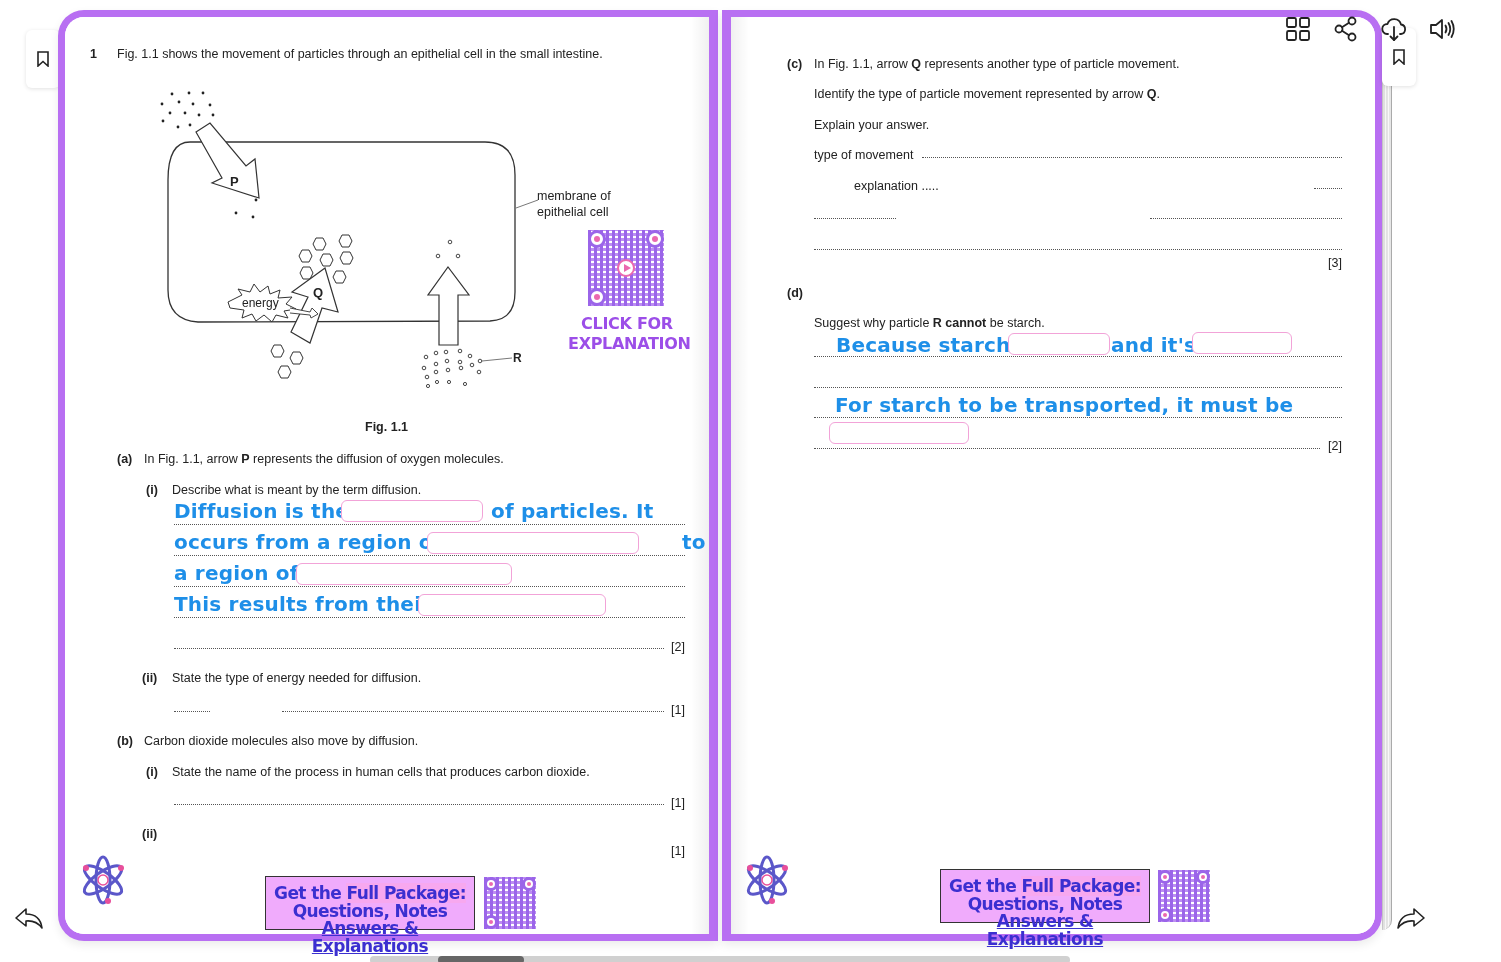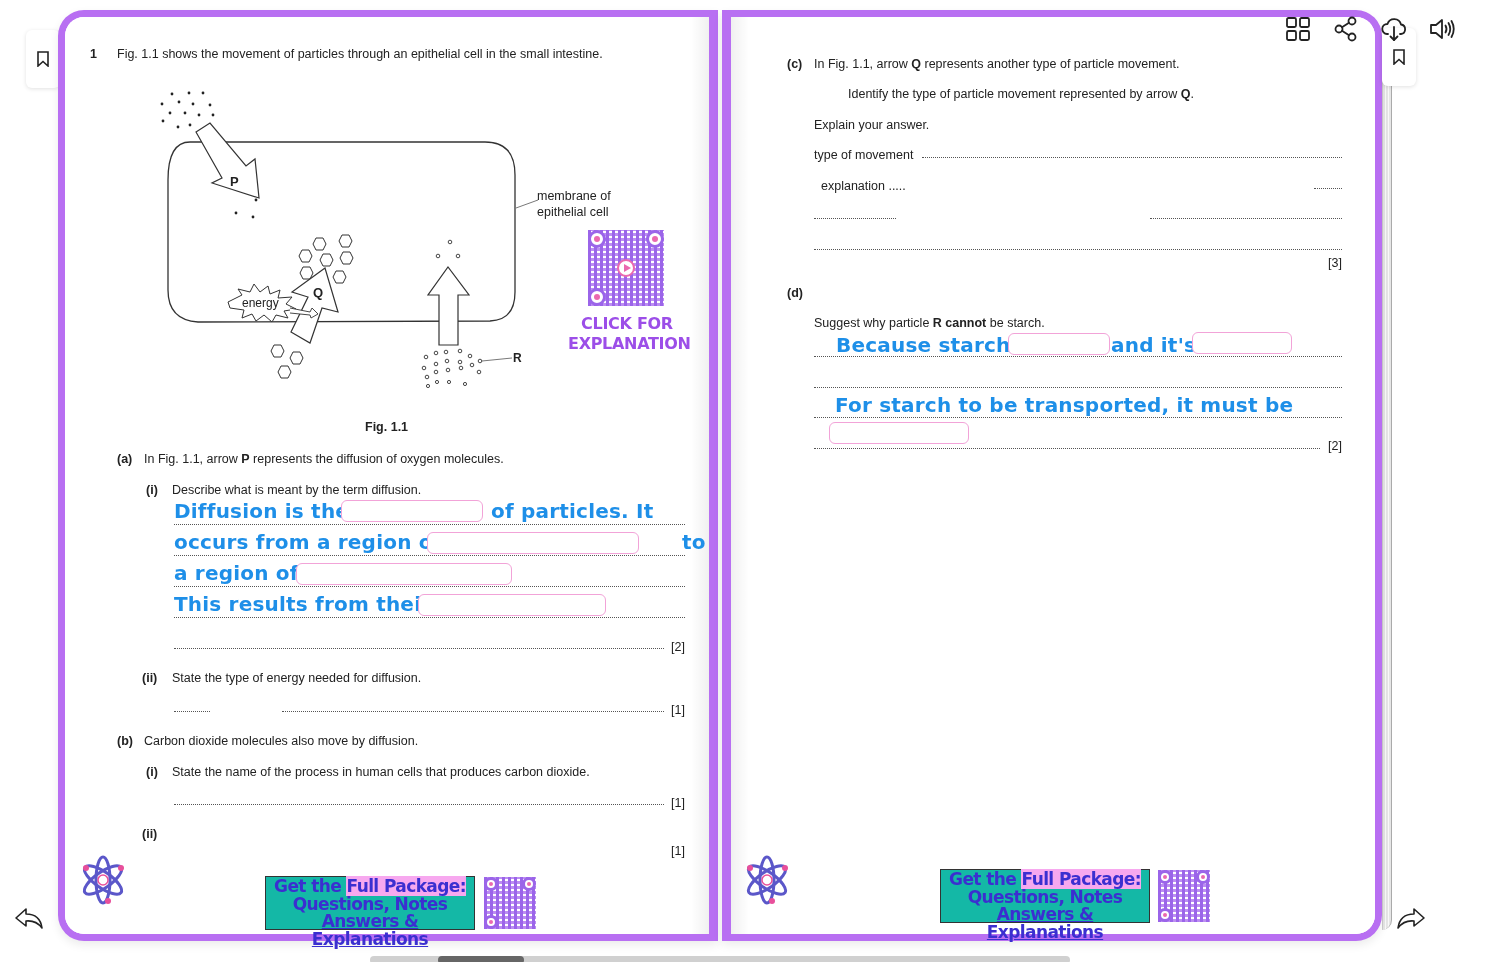--- a/index.html
+++ b/index.html
@@ -51,21 +51,21 @@
   .qr .finder { position: absolute; width: 14px; height: 14px; border: 3px solid #8a4be6; border-radius: 50%; background: #fff; }
   .qr .finder::after { content: ""; position: absolute; left: 2px; top: 2px; width: 4px; height: 4px; border-radius: 50%; background: #e84fa2; }
   .qr-big { left: 588px; top: 230px; width: 76px; height: 76px; cursor: pointer; }
   .qr-big .finder { width: 18px; height: 18px; }
   .qr-big .finder::after { width: 6px; height: 6px; left: 3px; top: 3px; }
   .qr-play { position: absolute; left: 29px; top: 29px; width: 18px; height: 18px; border-radius: 50%; border: 2px solid #e84fa2; background: #fff; }
   .qr-play::after { content: ""; position: absolute; left: 5px; top: 3px; border-left: 7px solid #e84fa2; border-top: 4px solid transparent; border-bottom: 4px solid transparent; }
   .click-expl { position: absolute; left: 568px; top: 314px; width: 118px; text-align: center; color: #9c4ee8; font-weight: bold; font-size: 16px; line-height: 20px; cursor: pointer; font-family: "DejaVu Sans", sans-serif; letter-spacing: -0.3px; }
 
   
-  .promo { position: absolute; border: 1.5px solid #333; background: #14b8a6; text-align: center; color: #3b2fd0; font-weight: bold; font-size: 17px; line-height: 17.5px; font-family: "DejaVu Sans", sans-serif; letter-spacing: -0.6px; cursor: pointer; padding-top: 1px; }
+  .promo { position: absolute; border: 1.5px solid #333; background: #f0abfc; text-align: center; color: #3b2fd0; font-weight: bold; font-size: 17px; line-height: 17.5px; font-family: "DejaVu Sans", sans-serif; letter-spacing: -0.6px; cursor: pointer; padding-top: 8px; }
   .promo .hl { background: #f7a8ef; }
   .promo .ul { text-decoration: underline; }
   .qr-small { width: 52px; height: 52px; cursor: pointer; }
   .atom { position: absolute; width: 50px; height: 54px; }
 
   
   .nav { position: absolute; width: 30px; height: 26px; cursor: pointer; }
   .nav svg { width: 30px; height: 26px; stroke: #222; fill: #fff; stroke-width: 1.6; stroke-linejoin: round; }
 
   
@@ -301,26 +301,26 @@
     <div class="ul">Answers &amp; Explanations</div>
   </div>
   <div class="qr qr-small" style="position:absolute; left:484px; top:877px;">
     <span class="finder" style="left:0;top:0;"></span>
       <span class="finder" style="right:0;top:0;"></span>
       <span class="finder" style="left:0;bottom:0;"></span>
   </div>
 
   <span class="num" style="left:787px; top:57px;">(c)</span>
   <span class="q" style="left:814px; top:57px;"><span>In Fig. 1.1, arrow </span><b>Q</b><span> represents another type of particle movement.</span></span>
-  <span class="q" style="left:814px; top:87px;margin-left:34px;"><span>Identify the type of particle movement represented by arrow </span><b>Q</b><span>.</span></span>
+  <span class="q" style="left:814px; top:87px;"><span>Identify the type of particle movement represented by arrow </span><b>Q</b><span>.</span></span>
   <span class="q" style="left:814px; top:118px;">Explain your answer.</span>
 
   <span class="q" style="left:814px; top:148px;">type of movement</span>
   <div class="dots" style="left:922px; top:157px; width:420px;"></div>
-  <span class="q" style="left:821px; top:179px;">explanation .....</span>
+  <span class="q" style="left:854px; top:179px;">explanation .....</span>
   <div class="dots" style="left:1314px; top:188px; width:28px;"></div>
   <div class="dots" style="left:814px; top:218px; width:82px;"></div>
   <div class="dots" style="left:1150px; top:218px; width:192px;"></div>
   <div class="dots" style="left:814px; top:249px; width:528px;"></div>
   <span class="marks" style="left:1328px; top:256px;">[3]</span>
 
   <span class="num" style="left:787px; top:286px;">(d)</span>
   <span class="q" style="left:814px; top:316px;"><span>Suggest why particle </span><b>R cannot</b><span> be starch.</span></span>
 
   <div class="dots" style="left:814px; top:356px; width:528px;"></div>

